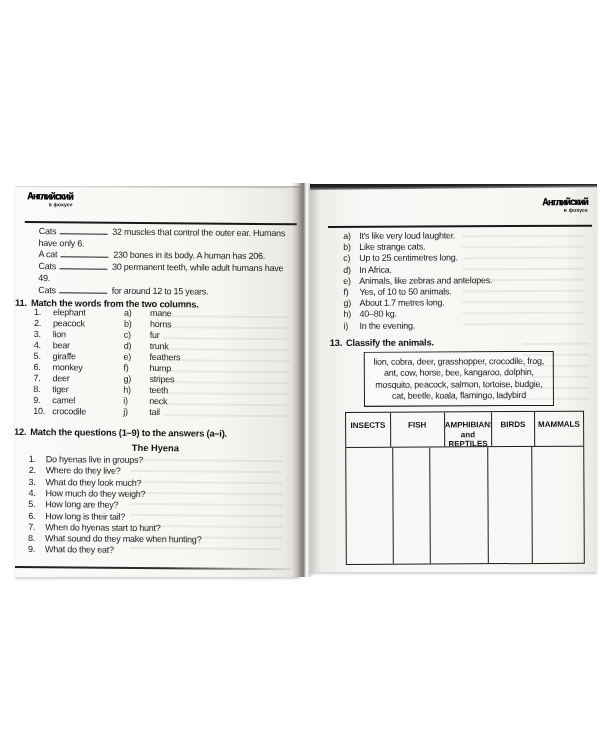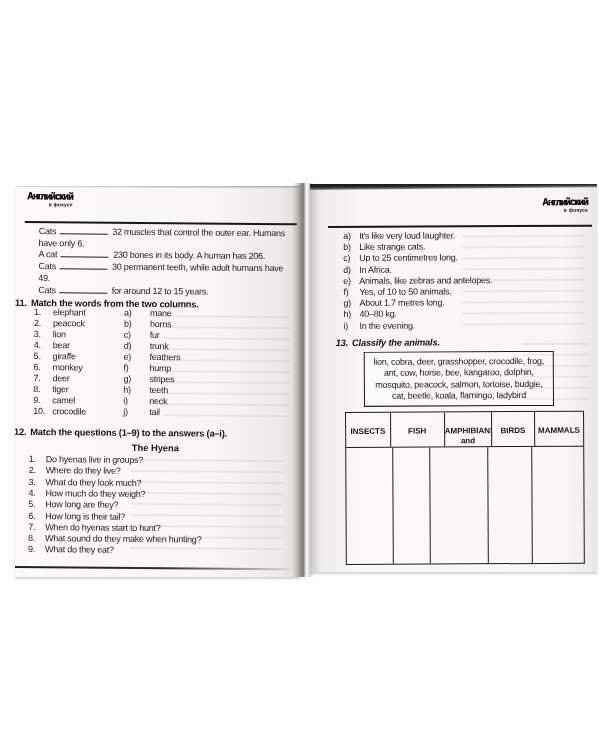--- a/index.html
+++ b/index.html
@@ -52,21 +52,21 @@
   #gapfill { position:absolute; left:24px; top:40px; width:260px; }
   .gap-line { font-size:9px; letter-spacing:-0.25px; line-height:11.7px; white-space:nowrap; }
   .blank { display:inline-block; width:48px; height:8px;
     border-bottom:1.3px solid #222; margin:0 5px 0 3px; }
 
   .ex-head { position:absolute; font-size:9.3px; font-weight:bold;
     letter-spacing:-0.2px; white-space:nowrap; color:#121212; }
   .ex-head .num { display:inline-block; margin-right:4px; }
   #ex11-head { left:1px;  top:112px; }
   #ex12-head { left:1px;  top:241px; }
-  #ex13-head { left:25px; top:154px;font-style:italic; }
+  #ex13-head { left:19px; top:154px; }
 
   .abs-list { position:absolute; inset:0; }
   .row { position:absolute; left:0; right:0; height:11px; }
   .row span { position:absolute; font-size:9px; letter-spacing:-0.25px; white-space:nowrap; }
   .m-num    { left:20px; }  .m-word  { left:39px; }
   .m-letter { left:110px; } .m-match { left:136px; }
   .q-num    { left:16px; }  .q-text  { left:33px; }
   .a-letter { left:33px; }  .a-text  { left:49px; }
 
   #hyena-title { position:absolute; left:0; top:256px; width:285px; text-align:center;
@@ -75,21 +75,21 @@
   .word-box { position:absolute; left:53px; top:168px; width:190px; min-height:50px;
     border:1.5px solid #1c1c1c; padding:4px 3px; text-align:center;
     font-size:9px; letter-spacing:-0.25px; line-height:11.3px; background:rgba(255,255,255,0.25); }
 
   
   .tbl { position:absolute; left:34px; top:228px; width:239px; height:153px;
     border:1.6px solid #1c1c1c; display:flex; flex-direction:column;
     background:rgba(255,255,255,0.2); }
   .tbl-head { display:flex; height:35px; border-bottom:1.6px solid #1c1c1c; }
   .tbl-body { flex:1; display:flex; }
-  .th { padding-top:14px; text-align:center; font-size:8px; font-weight:bold;
+  .th { padding-top:8px; text-align:center; font-size:8px; font-weight:bold;
     line-height:9.6px; color:#141414; border-right:1.3px solid #1c1c1c; overflow:hidden; }
   .td { border-right:1.3px solid #1c1c1c; }
   .th:last-child, .td:last-child { border-right:none; }
 
   
   .partial-box-line { position:absolute; left:0; top:380px; width:279px; height:2px;
     background:linear-gradient(90deg,#1d1d1d 0%,#2e2e2e 55%,rgba(90,90,90,0.12) 100%); }
 
   
   .bleed { position:absolute; opacity:0.38; filter:blur(0.6px); pointer-events:none;

